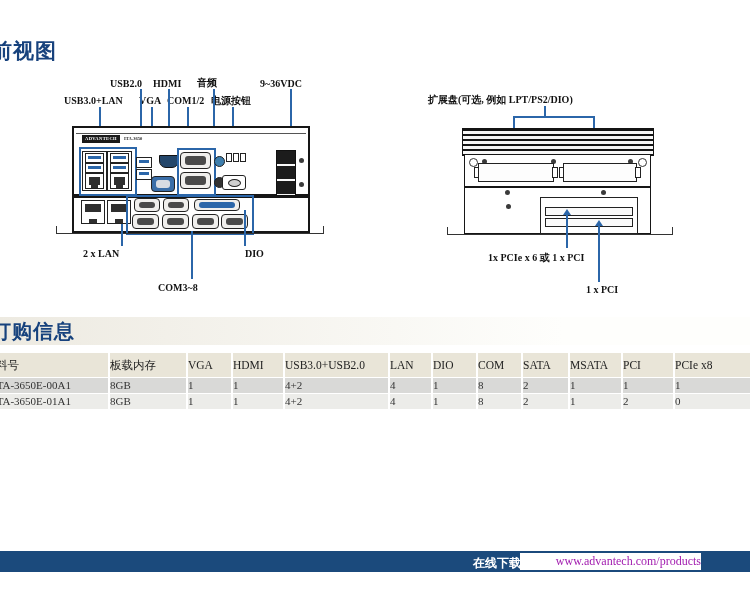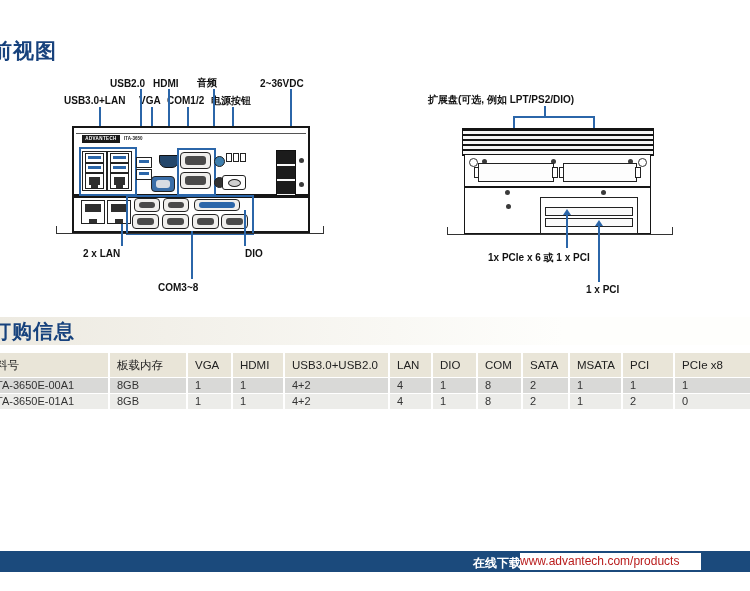--- a/index.html
+++ b/index.html
@@ -1,17 +1,17 @@
 <!DOCTYPE html>
 <html><head>
 <meta charset="utf-8">
 <style>
   html,body{margin:0;padding:0;background:#fff;}
   .page{position:relative;width:750px;height:591px;background:#fff;overflow:hidden;
-        font-family:Liberation Sans, sans-serif;}
+        font-family:Liberation Serif, serif;}
   .h2{position:absolute;font-weight:bold;font-size:21px;color:#17427d;white-space:nowrap;letter-spacing:1px;}
   .plbl{position:absolute;font-weight:bold;font-size:10px;color:#121212;white-space:nowrap;}
   .clbl{position:absolute;font-weight:600;font-size:10px;color:#121212;white-space:nowrap;}
   .vl{position:absolute;width:2px;background:#2b66a9;}
   .hl{position:absolute;height:2px;background:#2b66a9;}
   .bb{position:absolute;border:2px solid #2b66a9;}
   .panel{position:absolute;border:2px solid #161616;background:#fff;box-sizing:border-box;}
   .seam{position:absolute;height:1px;background:#555;}
   .tower{position:absolute;border:1px solid #222;background:#fff;}
   .usbslot{position:absolute;border:1px solid #222;background:#fff;}
@@ -40,44 +40,44 @@
   .slotbar{position:absolute;border:1px solid #222;background:#fafafa;}
   .baseline{position:absolute;height:1px;background:#333;}
   .tick{position:absolute;width:1px;background:#333;}
   .arr-dn{position:absolute;width:0;height:0;border-left:4px solid transparent;border-right:4px solid transparent;border-top:6px solid #2b66a9;}
   .arr-up{position:absolute;width:0;height:0;border-left:4px solid transparent;border-right:4px solid transparent;border-bottom:6px solid #2b66a9;}
   .logo{position:absolute;background:#1a1a1a;color:#fff;font-size:4.5px;font-weight:bold;text-align:center;line-height:8px;letter-spacing:.4px;}
   .model{position:absolute;font-size:4.5px;font-weight:bold;color:#222;}
   .band{position:absolute;left:0;top:317px;width:750px;height:28px;background:linear-gradient(to right,#edeae1,#fefefc 75%);}
   .thead{position:absolute;left:0;top:353px;width:750px;height:24px;display:flex;background:#fff;}
   .trow{position:absolute;left:0;width:750px;height:15px;display:flex;background:#fff;}
-  .cell{box-sizing:border-box;border-right:2px solid #fff;padding-left:7px;overflow:hidden;white-space:nowrap;}
+  .cell{box-sizing:border-box;border-right:2px solid #fff;overflow:hidden;white-space:nowrap;}
   .hc{background:#e9e5d8;font-size:11.5px;color:#222;line-height:24px;}
   .rc1{background:#d9d9d7;}
   .rc2{background:#ecece9;}
   .rc{font-size:11px;color:#333;line-height:15px;}
   .cell.last{border-right:none;}
   .hc.first{padding-left:0;text-indent:-4px;}
   .rc.first{padding-left:0;text-indent:-7px;}
   .footbar{position:absolute;left:0;top:551px;width:750px;height:21px;background:#1b4a7c;}
   .dl{position:absolute;left:473px;top:555px;font-size:12px;font-weight:bold;color:#fff;white-space:nowrap;}
-  .urlbox{position:absolute;left:520px;top:553px;width:181px;height:17px;background:#fff;color:#b91c1c;
-          font-size:12px;text-align:left;line-height:17px;white-space:nowrap;}
+  .urlbox{position:absolute;left:520px;top:553px;width:181px;height:17px;background:#fff;color:#a21caf;
+          font-size:12px;text-align:right;line-height:17px;white-space:nowrap;}
 </style>
 </head>
 <body>
 
 <div class="page">
 
   <div class="h2" style="left:-9px;top:37px;">前视图</div>
 
   <div class="plbl" style="left:110px;top:78px;">USB2.0</div>
   <div class="plbl" style="left:153px;top:78px;">HDMI</div>
   <div class="clbl" style="left:197px;top:76px;">音频</div>
-  <div class="plbl" style="left:260px;top:78px;">2~36VDC</div>
+  <div class="plbl" style="left:260px;top:78px;">9~36VDC</div>
   <div class="plbl" style="left:64px;top:95px;">USB3.0+LAN</div>
   <div class="plbl" style="left:139px;top:95px;">VGA</div>
   <div class="plbl" style="left:167px;top:95px;">COM1/2</div>
   <div class="clbl" style="left:211px;top:94px;">电源按钮</div>
 
   <div class="vl" style="left:99px;top:107px;height:45px;"></div>
   <div class="vl" style="left:140px;top:89px;height:69px;"></div>
   <div class="vl" style="left:151px;top:107px;height:69px;"></div>
   <div class="vl" style="left:168px;top:89px;height:65px;"></div>
   <div class="vl" style="left:187px;top:107px;height:41px;"></div>

